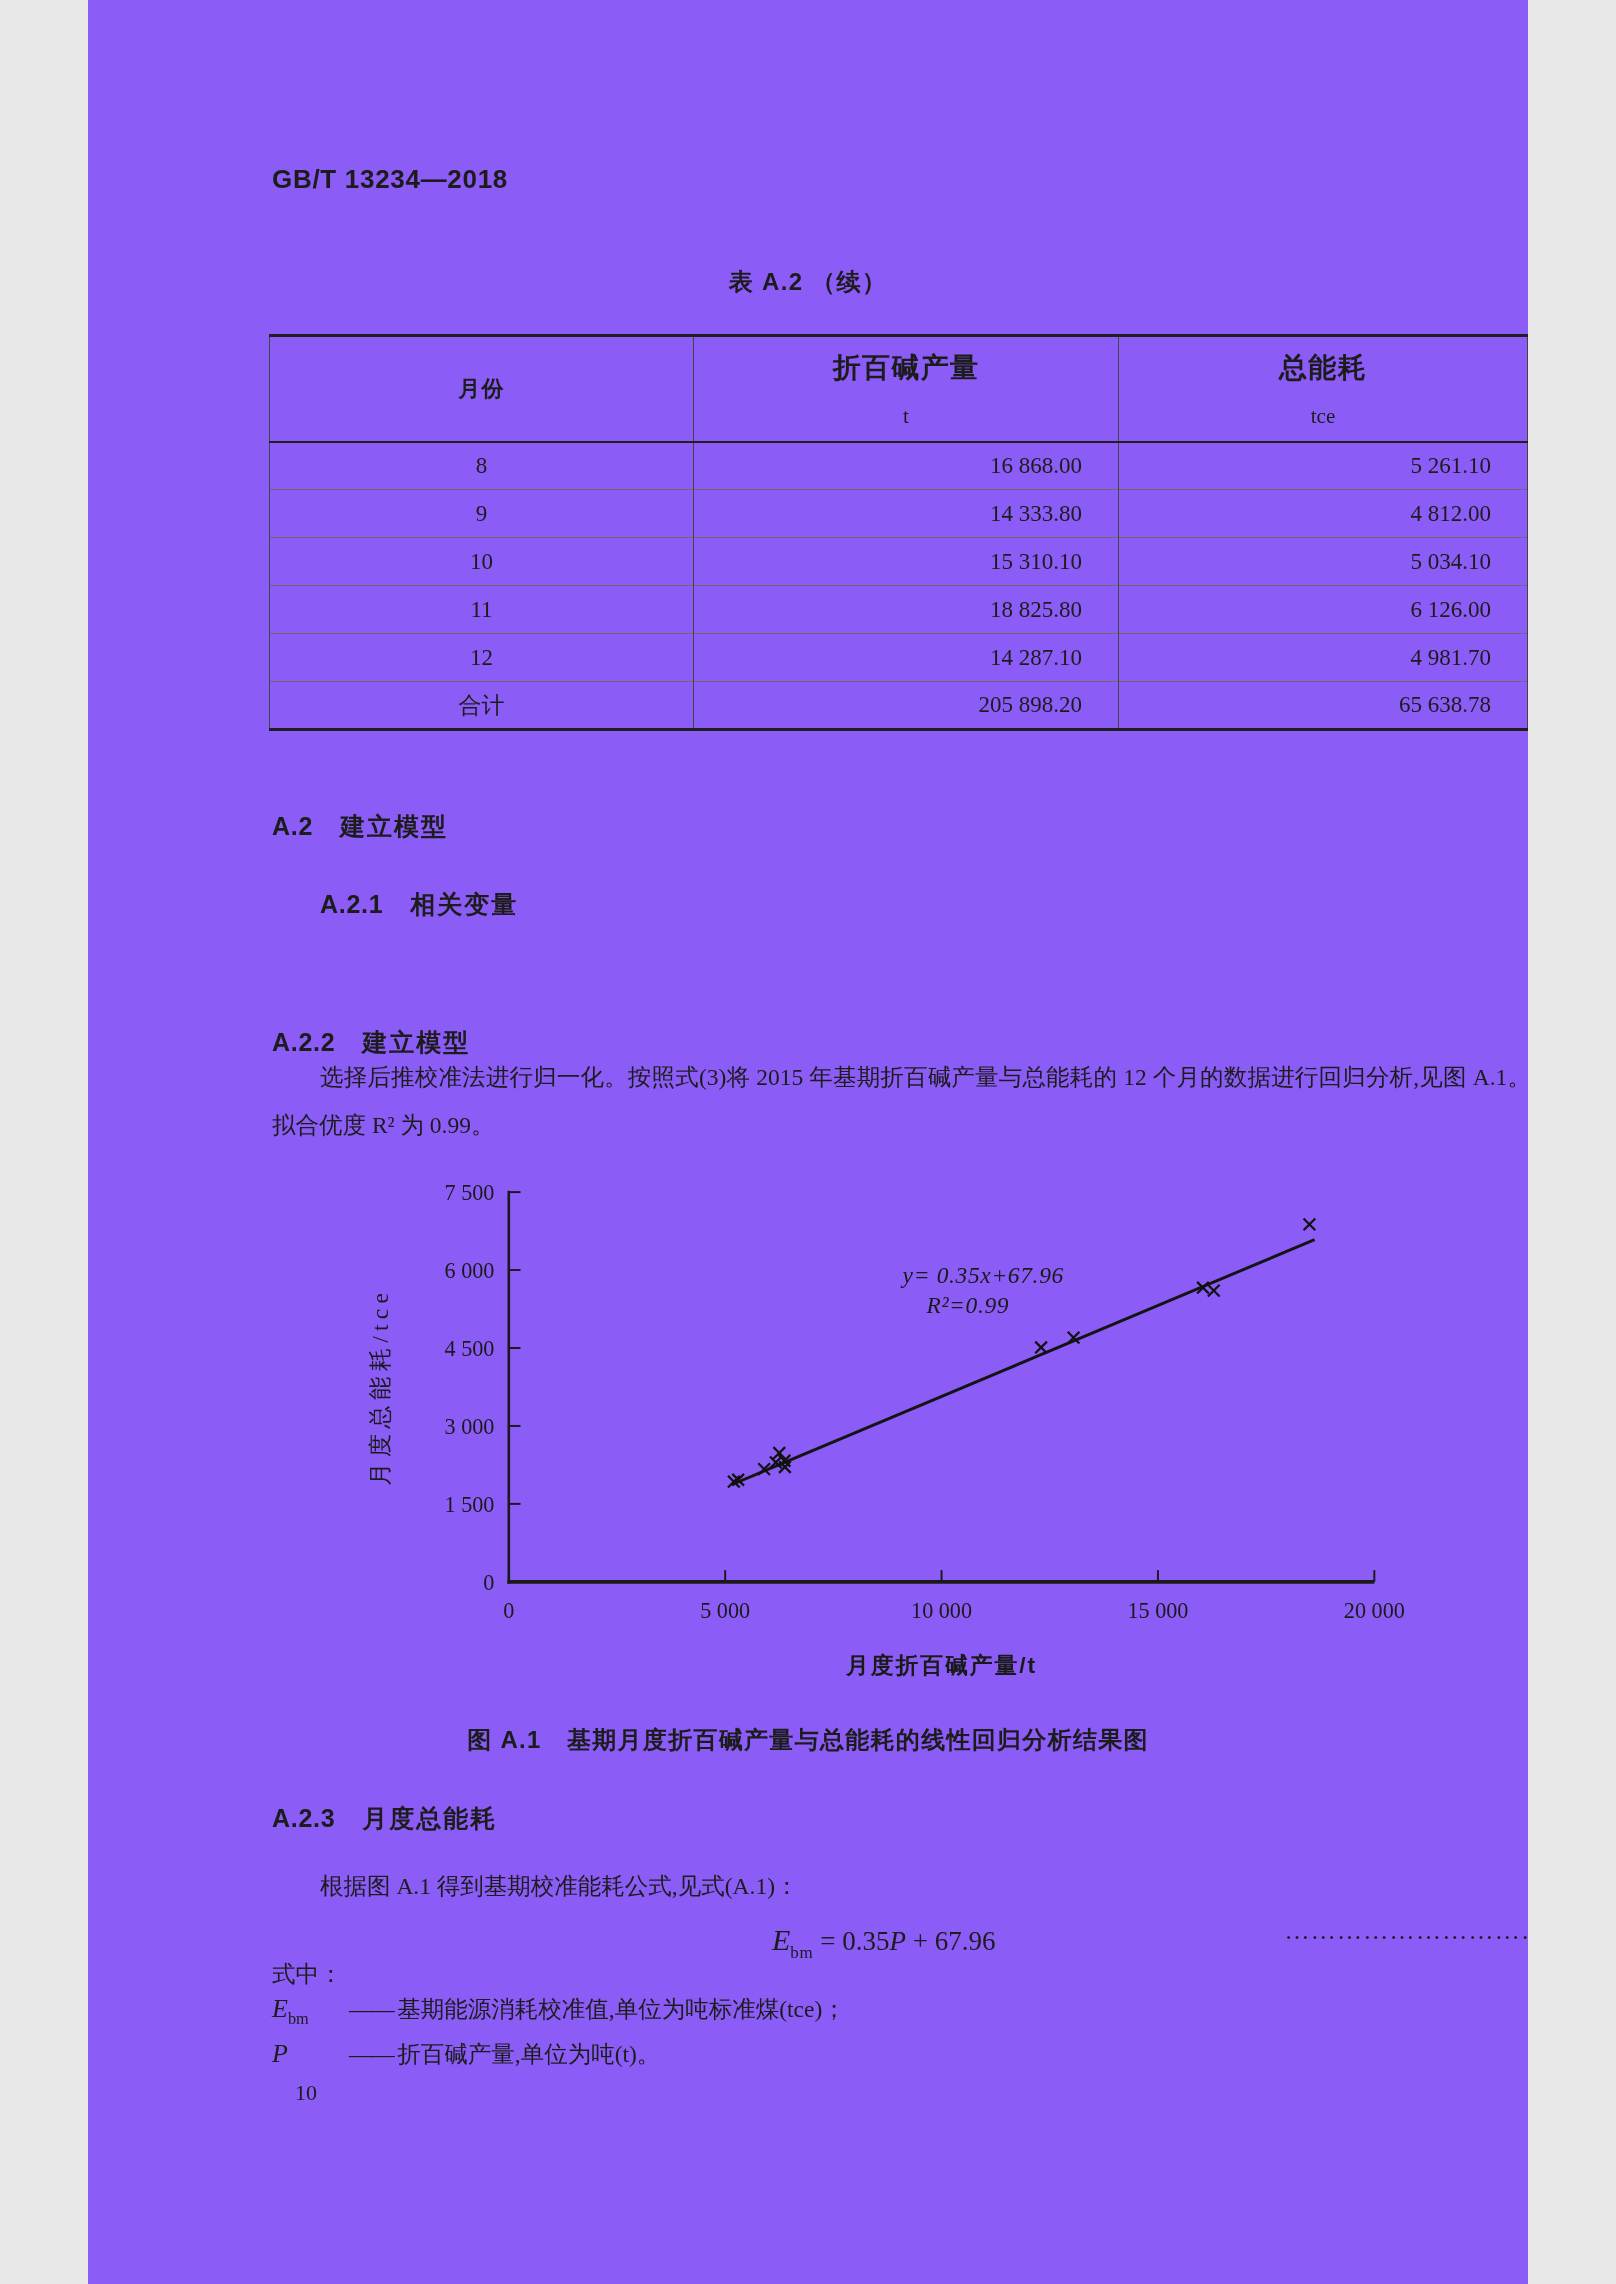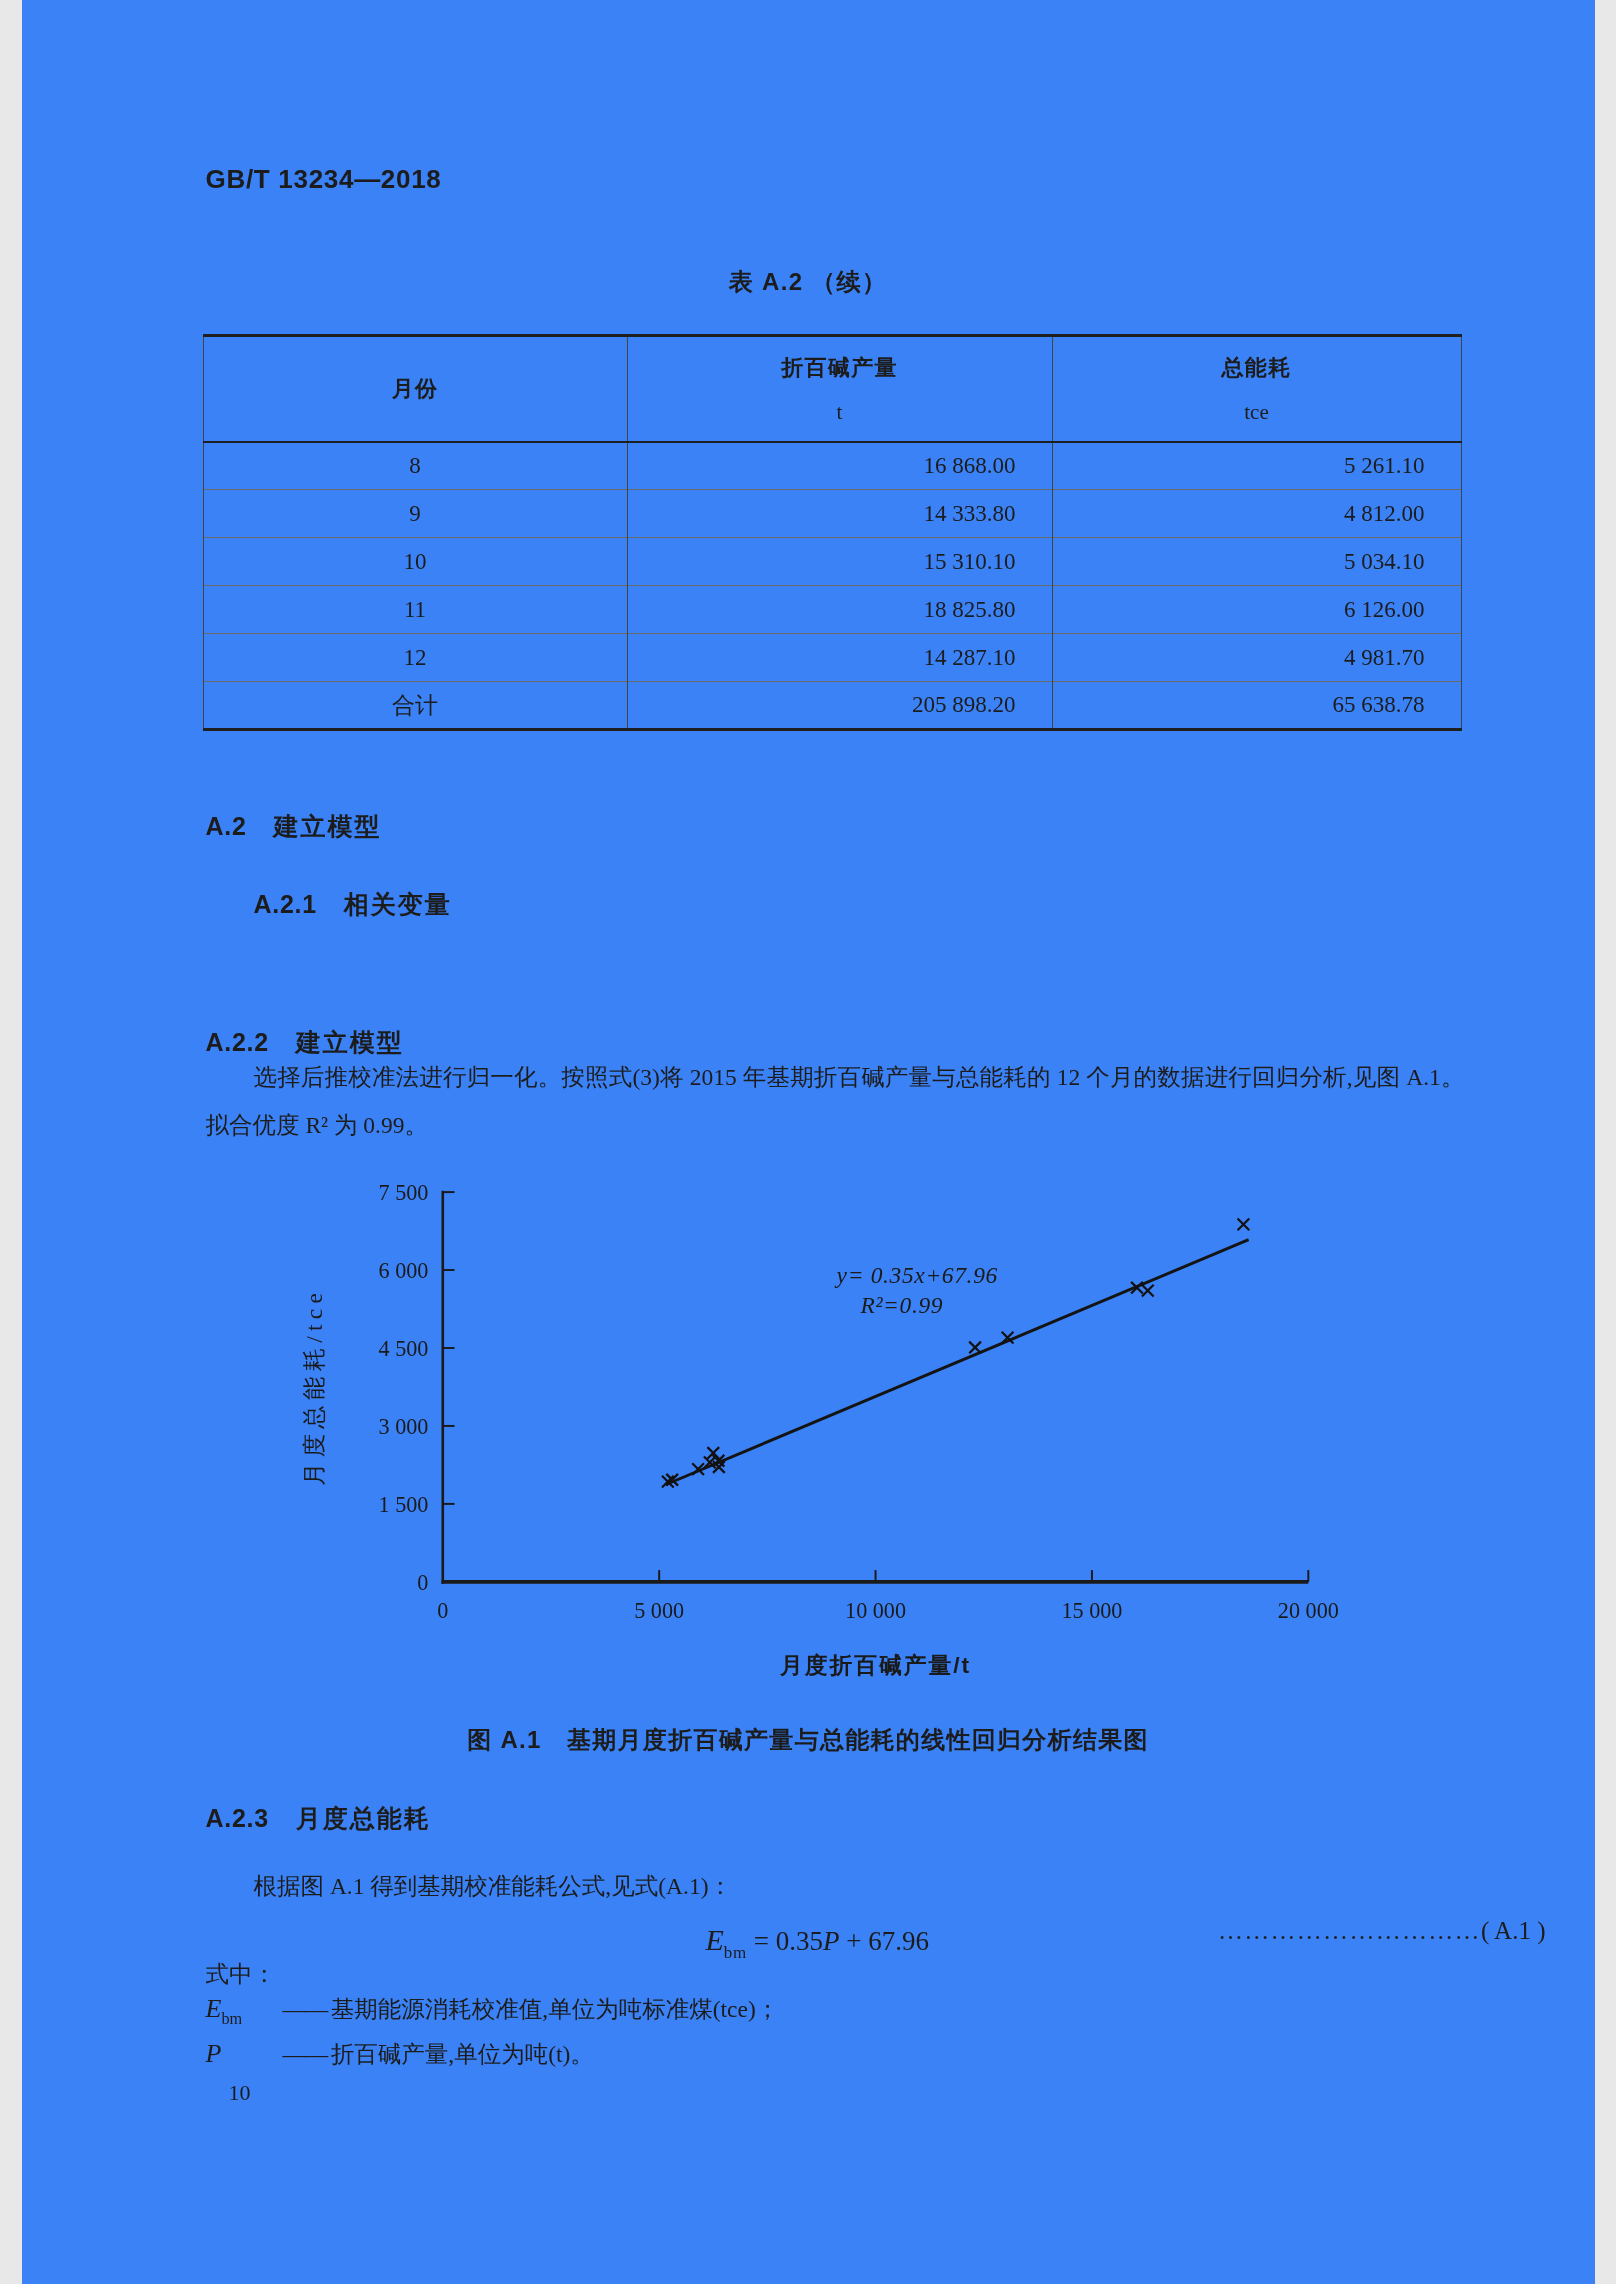--- a/index.html
+++ b/index.html
@@ -1,18 +1,18 @@
 <!DOCTYPE html>
 <html style="font-size:10.4px"><head>
 <meta charset="utf-8">
 <style>
   * { margin:0; padding:0; box-sizing:border-box; }
   html,body { background:#e8e8e8; }
   .page {
-    position:relative; width:1573px; height:2284px; background:#3b82f6;
+    position:relative; width:1440px; height:2284px; background:#8b5cf6;
     font-family:"Liberation Serif","DejaVu Serif",serif; color:#1c1c1c;
     margin:0 auto; overflow:hidden;
   }
   .std-code {
     position:absolute; left:184px; top:164px;
     font-family:"Liberation Sans","DejaVu Sans",sans-serif;
     font-weight:bold; font-size:26px; letter-spacing:0.7px;
   }
   .tbl-title {
     position:absolute; left:0; top:266px; width:100%; text-align:center;
@@ -24,21 +24,21 @@
     border-collapse:collapse; table-layout:fixed;
     border-top:3.3px solid #1f1f1f; border-bottom:3.3px solid #1f1f1f;
     border-left:1.3px solid #444; border-right:1.3px solid #444;
   }
   table.data-table col.c1{width:424px;} table.data-table col.c2{width:425px;} table.data-table col.c3{width:409px;}
   table.data-table th, table.data-table td { border-left:1.3px solid #444; border-right:1.3px solid #444; }
   table.data-table thead th {
     height:106px; vertical-align:middle; text-align:center;
     border-bottom:2.6px solid #1f1f1f; font-weight:normal;
   }
-  .hdr-name { display:block; font-family:Liberation Mono, monospace; font-weight:bold; font-size:22px; letter-spacing:1.3px; }
+  .hdr-name { display:block; font-family:Liberation Mono, monospace; font-weight:bold; font-size:28px; letter-spacing:1.3px; }
   .hdr-unit { display:block; margin-top:17px; font-size:21px; }
   .hdr-single { font-family:"Liberation Sans","DejaVu Sans",sans-serif; font-weight:bold; font-size:22px; letter-spacing:1.3px; }
   table.data-table tbody td {
     height:48px; font-size:23px; border-top:1.3px solid #6a6a6a;
     vertical-align:middle;
   }
   table.data-table tbody tr:first-child td { border-top:none; }
   td.c-month { text-align:center; }
   td.c-num { text-align:right; padding-right:36px;margin-top:20px; }
   .heading {

